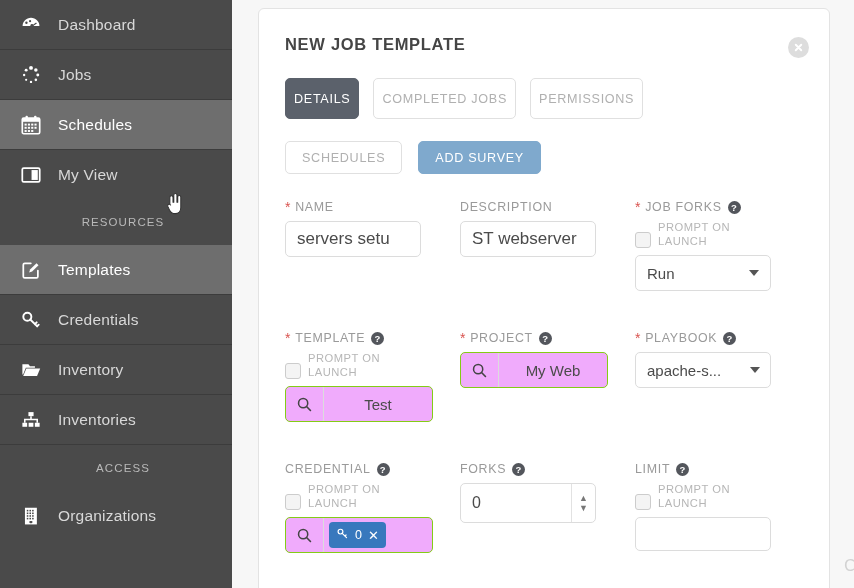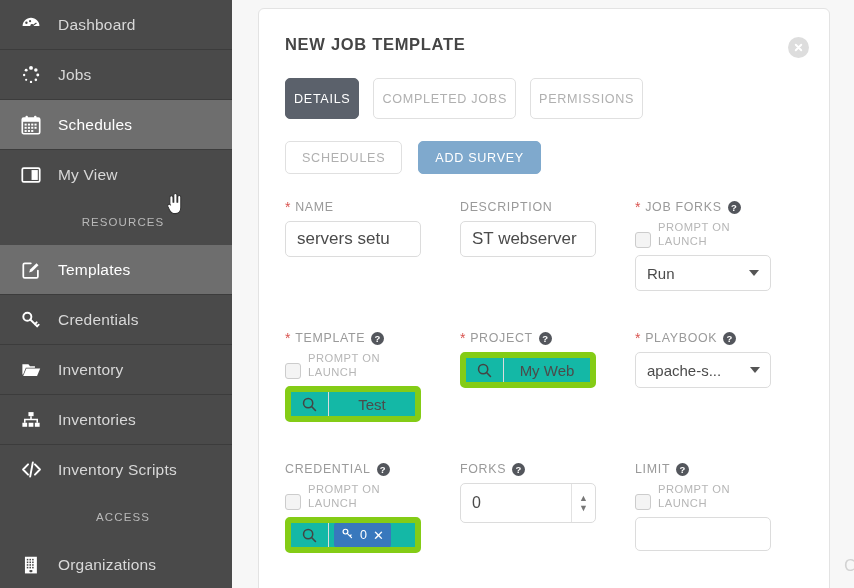--- a/index.html
+++ b/index.html
@@ -157,23 +157,23 @@
     display: flex; align-items: center;
     padding: 0 11px;
     font-size: 17px; color: #4b4b4b;
     width: 136px;
     overflow: hidden; white-space: nowrap;
   }
   .mt7 { margin-top: 7px; }
 
   
   .lookup {
-    height: 36px; width: 136px;
-    border: 6px solid #84cc16; border-radius: 5px;
-    display: flex; align-items: stretch; overflow: hidden; background:#14b8a6;
+    height: 36px; width: 148px;
+    border: 1px solid #84cc16; border-radius: 5px;
+    display: flex; align-items: stretch; overflow: hidden; background:#f0abfc;
   }
   .lookup .mag {
     width: 38px; display: flex; align-items: center; justify-content: center;
     border-right: 1px solid #dcdcdc;
   }
   .lookup .val {
     flex: 1; display: flex; align-items: center; justify-content: center;
     font-size: 15px; color: #4b4b4b; white-space: nowrap;
   }
   .lookup .val.tagbox { justify-content: flex-start; padding-left: 5px; }
@@ -352,28 +352,20 @@
           <rect x="2.6" y="15" width="5.2" height="4.4" fill="#fff"></rect>
           <rect x="9.4" y="15" width="5.2" height="4.4" fill="#fff"></rect>
           <rect x="16.2" y="15" width="5.2" height="4.4" fill="#fff"></rect>
           <path d="M12 7.8v3.6M5.2 15v-3.6h13.6V15" stroke="#fff" stroke-width="1.7" fill="none"></path>
         </svg>
       </span>
       <span class="lbl">Inventories</span>
     </div>
     <div class="sb-sep"></div>
 
-    <div class="nav-item">
-      <span class="ico">
-        <svg viewBox="0 0 24 24" width="23" height="23">
-          <path d="M8.4 6.6L3.2 12l5.2 5.4M15.6 6.6L20.8 12l-5.2 5.4M13.4 4.6l-2.8 14.8" stroke="#fff" stroke-width="2" fill="none" stroke-linecap="round" stroke-linejoin="round"></path>
-        </svg>
-      </span>
-      <span class="lbl">Inventory Scripts</span>
-    </div>
 
     <div class="nav-section">
       <span>ACCESS</span>
     </div>
 
     <div class="nav-item">
       <span class="ico">
         <svg viewBox="0 0 24 24" width="22" height="22">
           <rect x="5.4" y="3" width="13" height="18.2" fill="#fff"></rect>
           <g fill="#4a4a4a">

